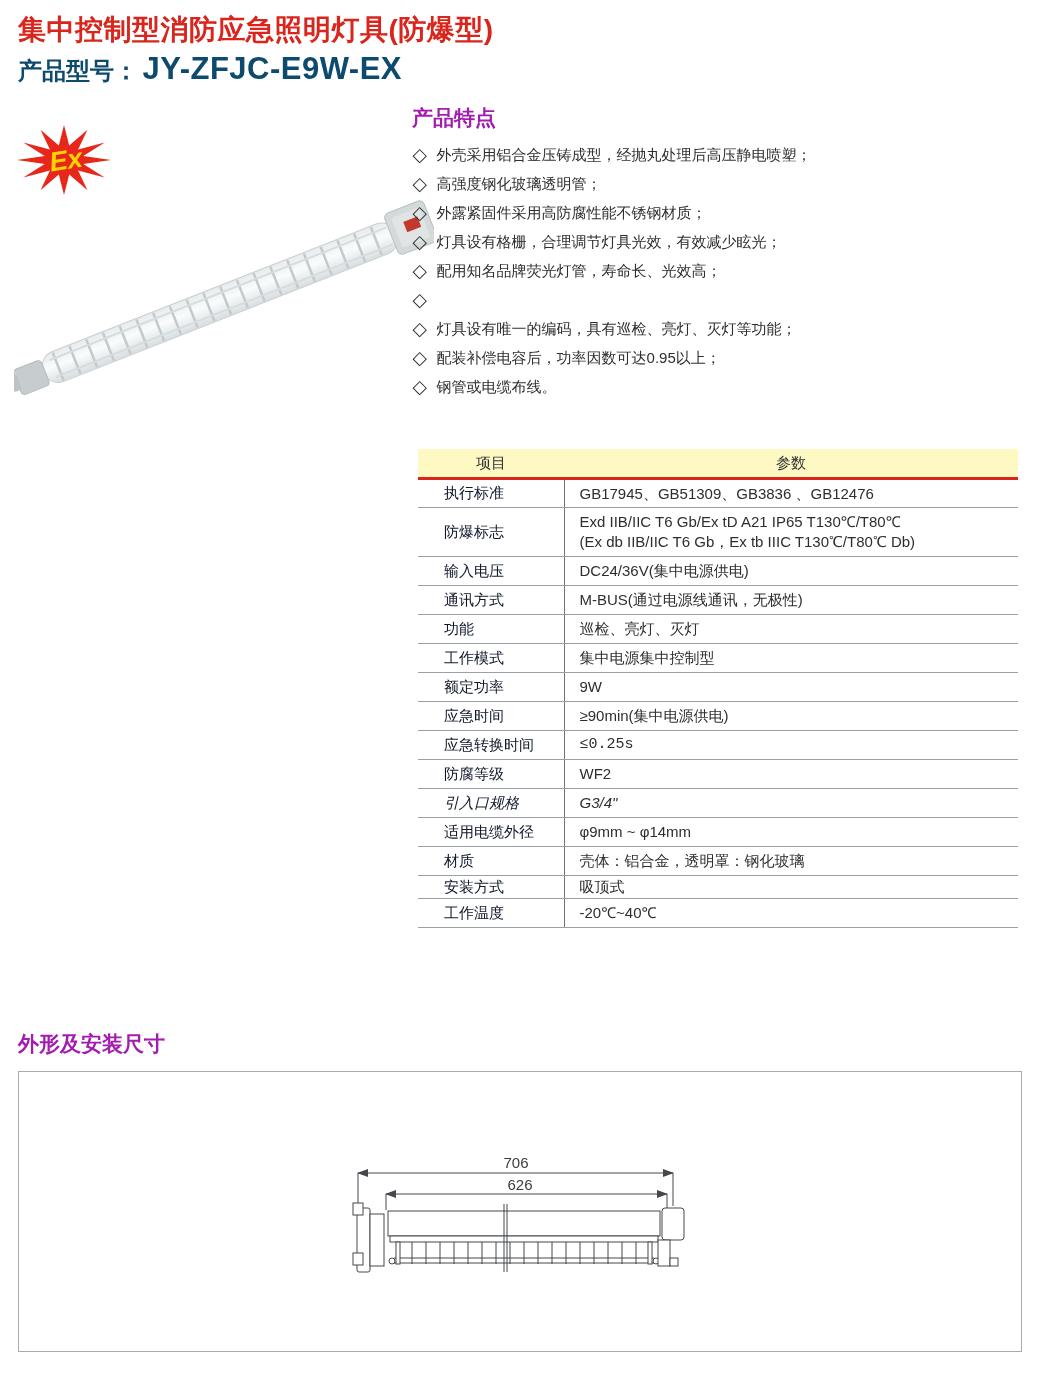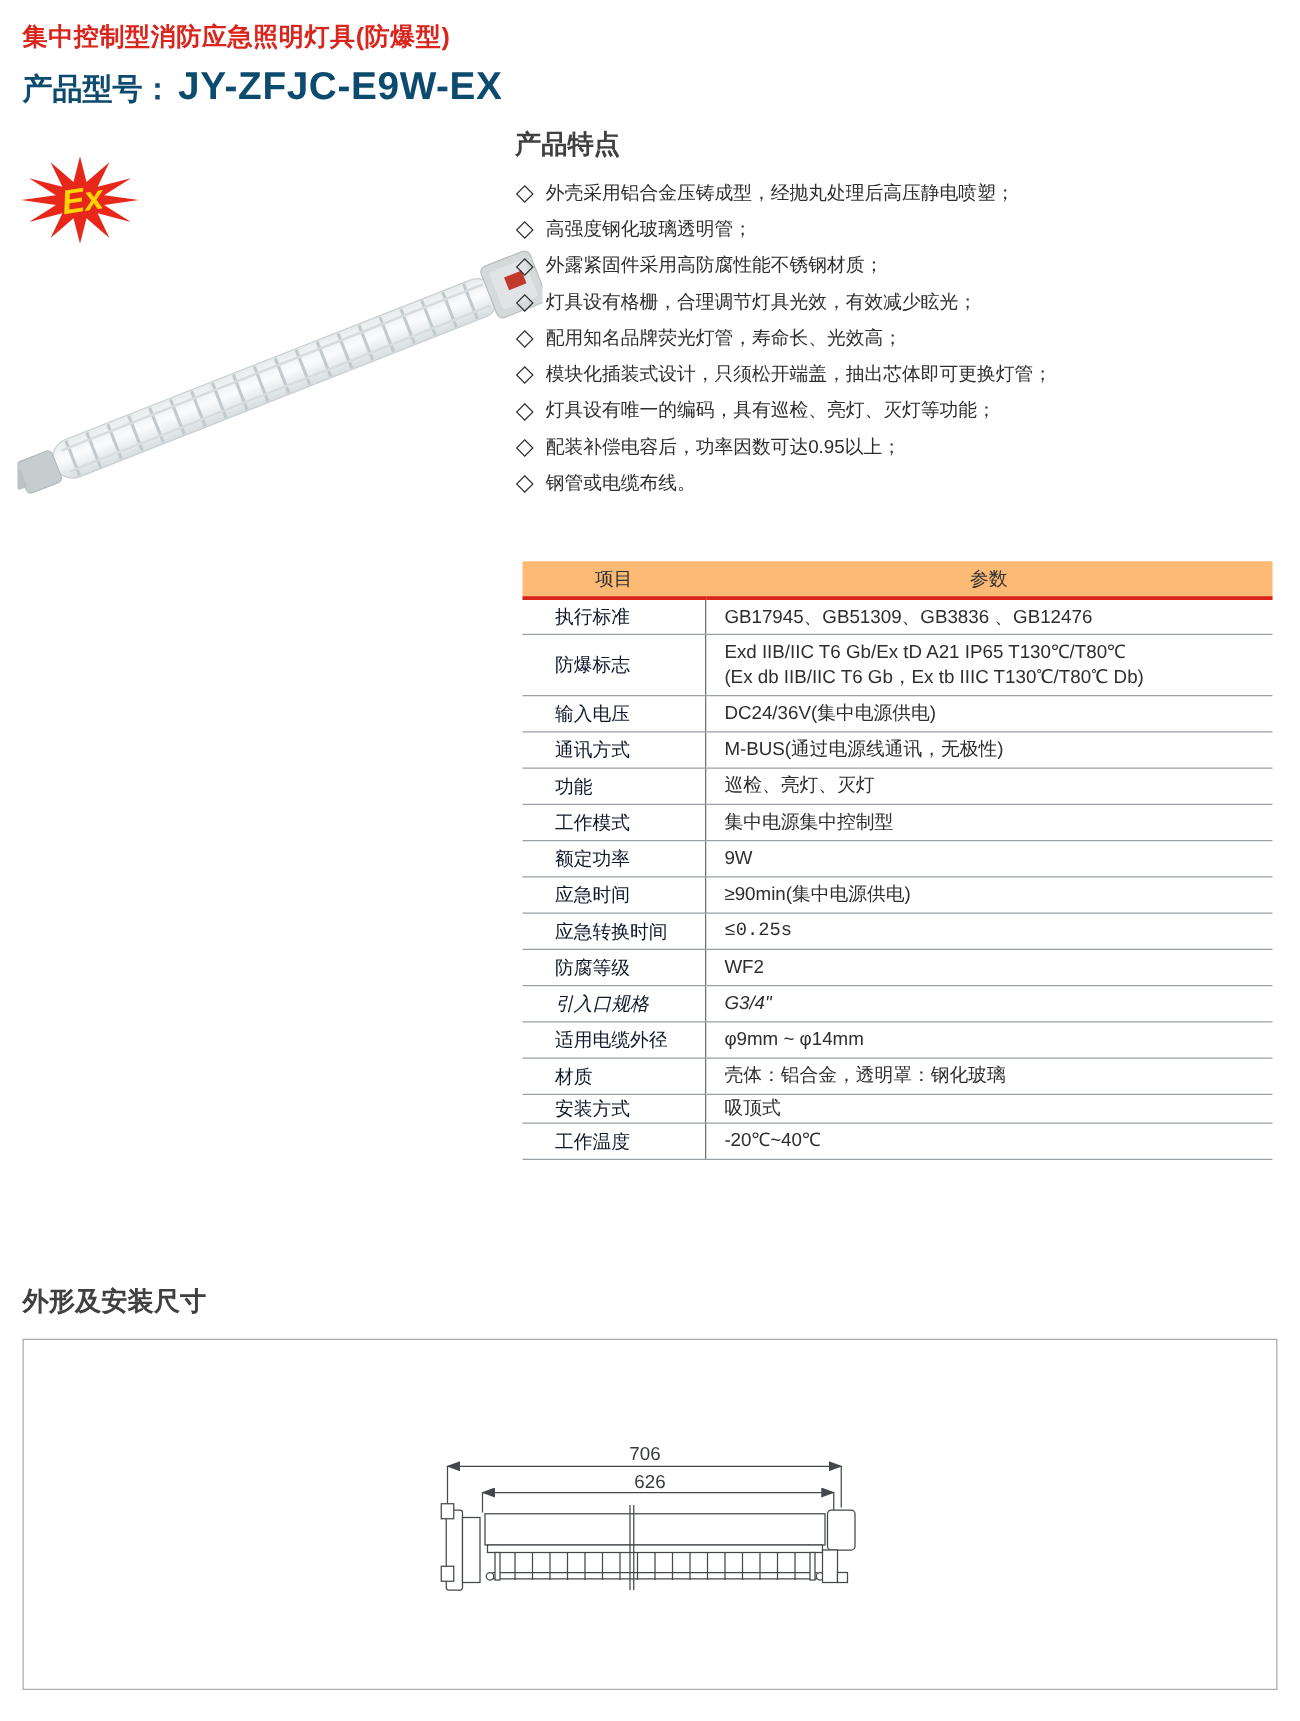--- a/index.html
+++ b/index.html
@@ -2,38 +2,38 @@
 <html><head>
 <meta charset="utf-8">
 <style>
   html,body{margin:0;padding:0;}
   body{
     width:1040px;height:1377px;position:relative;background:#ffffff;
     font-family:"Liberation Sans",sans-serif;color:#303234;overflow:hidden;
   }
   
   #title-block{position:absolute;left:18px;top:14px;}
-  .title-line1{font-size:20px;font-weight:bold;color:#d9251c;letter-spacing:.5px;line-height:32px;}
+  .title-line1{font-size:28px;font-weight:bold;color:#d9251c;letter-spacing:.5px;line-height:32px;}
   .title-line2{margin-top:5px;color:#0c4a6e;font-weight:bold;white-space:nowrap;}
   .model-label{font-size:24px;vertical-align:baseline;}
   .model-code{font-size:31px;vertical-align:baseline;letter-spacing:.5px;}
   
   #ex-badge{position:absolute;left:14px;top:120px;}
   #product-photo{position:absolute;left:14px;top:198px;}
   
   #features{position:absolute;left:412px;top:106px;width:625px;}
-  .section-heading{font-size:21px;font-weight:bold;color:#404040;line-height:24px;font-family:Liberation Mono, monospace;}
+  .section-heading{font-size:21px;font-weight:bold;color:#a21caf;line-height:24px;}
   .feature-list{list-style:none;margin:16px 0 0 2px;padding:0;}
   .feature-item{display:flex;align-items:flex-start;margin-bottom:12px;font-size:15px;line-height:17px;color:#2e2e30;}
   .feature-bullet{margin-right:11px;font-size:15px;line-height:17px;color:#2e2e30;transform:scale(1.25);transform-origin:center;}
   
   #specs{position:absolute;left:418px;top:436px;width:602px;}
   #spec-table{border-collapse:collapse;width:600px;margin-top:13px;table-layout:fixed;font-size:15px;}
   #spec-table thead th{
-    background:#fdba74;height:26px;font-weight:normal;color:#2e3236;
+    background:#fef9c3;height:26px;font-weight:normal;color:#2e3236;
     border-bottom:3px solid #d9251c;text-align:center;font-size:15px;
   }
   #spec-table tbody td{border-bottom:1px solid #9aa0a6;vertical-align:middle;}
   #spec-table td.item-cell{border-right:1px solid #6d7277;padding-left:26px;color:#0f172a;}
   #spec-table td.value-cell{padding-left:15px;color:#2e2e30;}
   #spec-table td.value-cell div{line-height:20px;}
   
   #dims-heading{position:absolute;left:18px;top:1032px;}
   #dim-box{position:absolute;left:18px;top:1071px;width:1002px;height:279px;border:1px solid #a8acaf;background:#ffffff;}
   #dim-drawing{position:absolute;left:340px;top:1148px;}
@@ -115,21 +115,20 @@
       <li class="feature-item">
         <span class="feature-bullet">◇</span>
         <span>灯具设有格栅，合理调节灯具光效，有效减少眩光；</span>
       </li>
       <li class="feature-item">
         <span class="feature-bullet">◇</span>
         <span>配用知名品牌荧光灯管，寿命长、光效高；</span>
       </li>
       <li class="feature-item">
         <span class="feature-bullet">◇</span>
-        <span>模块化插装式设计，只须松开端盖，抽出芯体即可更换灯管；</span>
       </li>
       <li class="feature-item">
         <span class="feature-bullet">◇</span>
         <span>灯具设有唯一的编码，具有巡检、亮灯、灭灯等功能；</span>
       </li>
       <li class="feature-item">
         <span class="feature-bullet">◇</span>
         <span>配装补偿电容后，功率因数可达0.95以上；</span>
       </li>
       <li class="feature-item">

